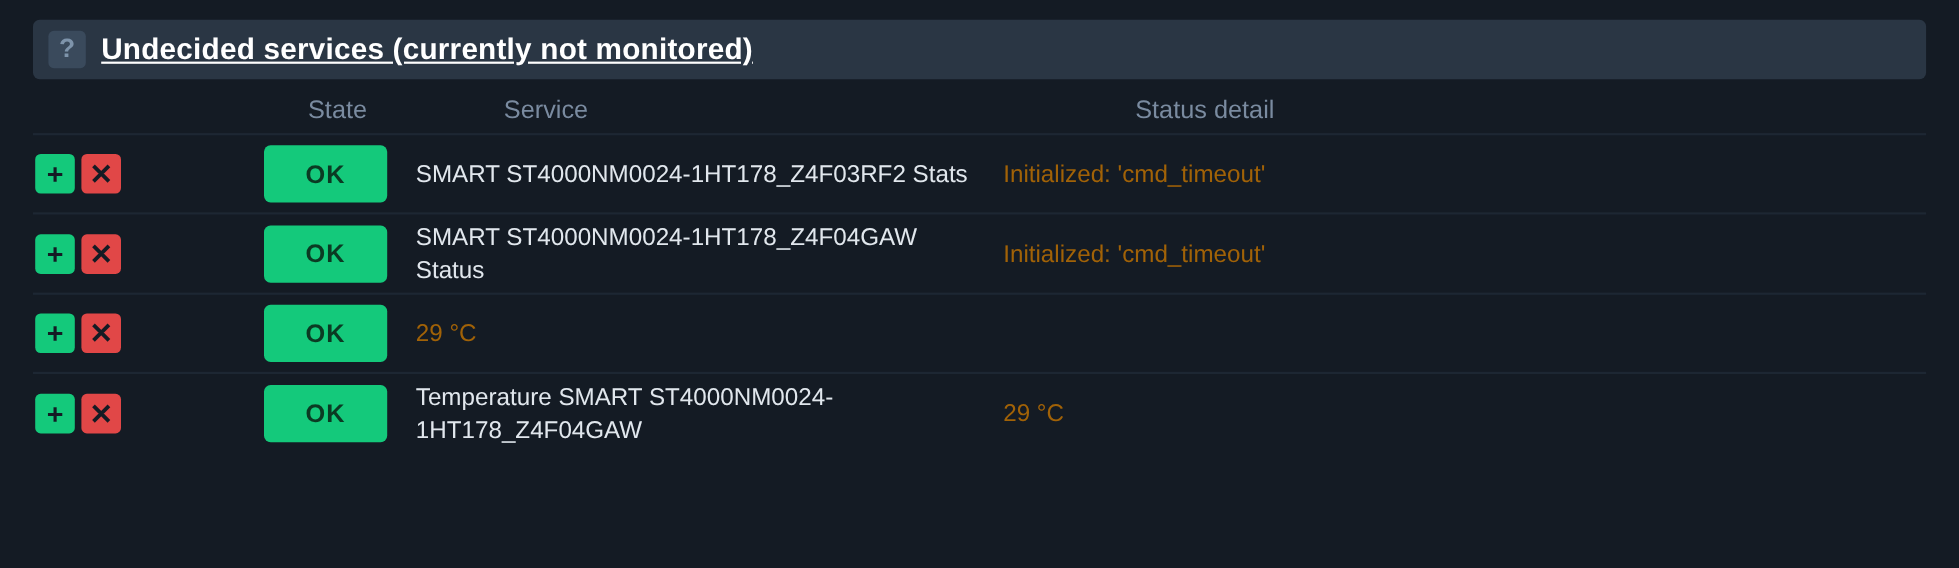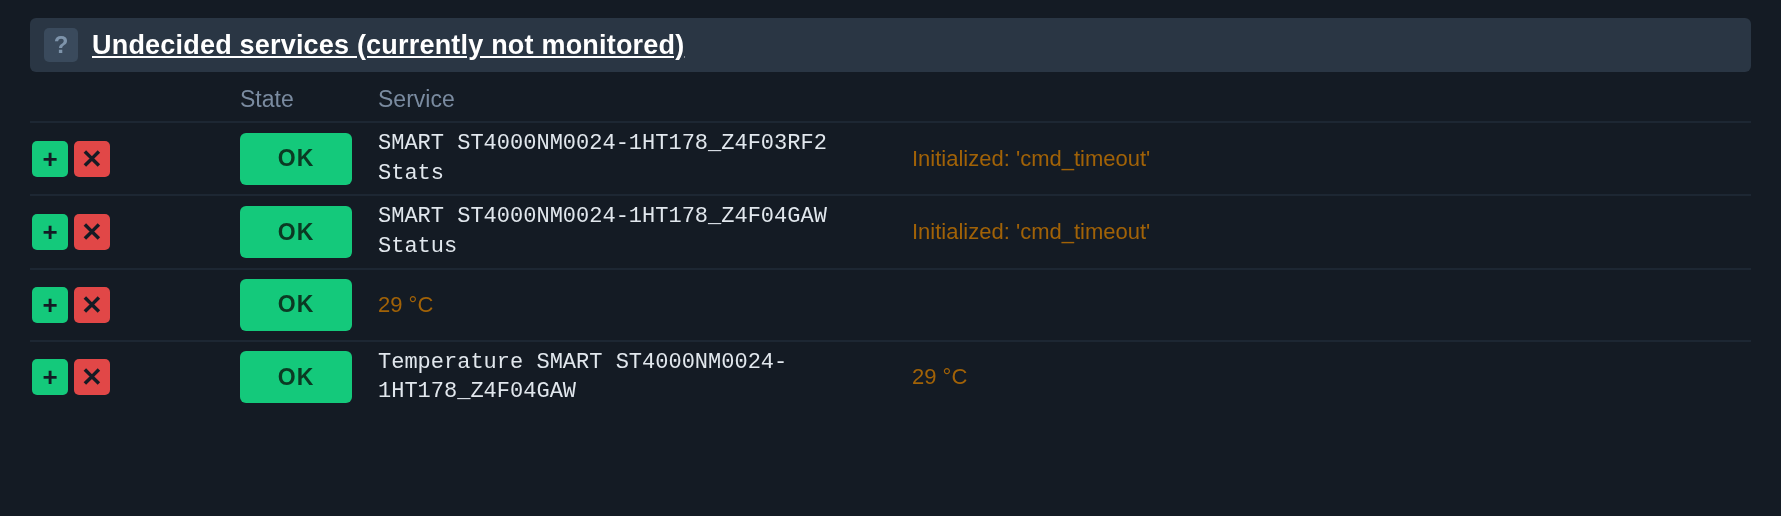--- a/index.html
+++ b/index.html
@@ -40,20 +40,21 @@
       font-weight: 700;
       font-size: 27px;
       letter-spacing: 0.2px;
       text-decoration: underline;
     }
     .col-headers {
       display: flex;
       color: #7a8ba0;
       font-size: 23px;
       padding: 14px 0 8px 0;
+      gap: 40px;
     }
     .col-actions { width: 210px; }
     .col-state   { width: 126px; }
     .col-service { width: 534px; padding-left: 12px; }
     .col-status  { flex: 1; padding-left: 12px; }
     .rows { display: flex; flex-direction: column; }
     .row {
       display: flex;
       align-items: center;
       border-top: 2px solid #1d2733;
@@ -97,21 +98,20 @@
       display: flex;
       align-items: center;
       justify-content: center;
     }
     .service {
       width: 534px;
       padding-left: 12px;
       color: #e1e7ed;
       line-height: 1.35;
       word-break: break-word;
-      font-family: Liberation Mono, monospace;
     }
     .status-detail {
       flex: 1;
       padding-left: 12px;
       color: #a16207;
     }
   </style>
 </head>
 <body>
 
@@ -119,20 +119,21 @@
 
   <div class="panel-header">
     <span class="help-box">?</span>
     <span class="panel-title">Undecided services (currently not monitored)</span>
   </div>
 
   <div class="col-headers">
     <div class="col-actions"></div>
     <div class="col-state">State</div>
     <div class="col-service">Service</div>
+    <div class="col-status">Status detail</div>
   </div>
 
   <div class="rows">
 
     <div class="row">
       <div class="actions">
         <button class="btn btn-add">
           <span>+</span>
         </button>
         <button class="btn btn-del">

